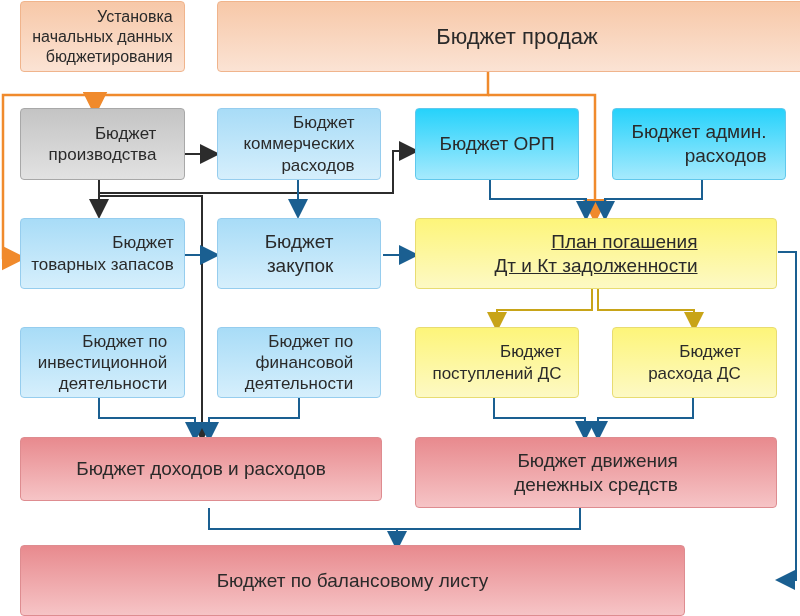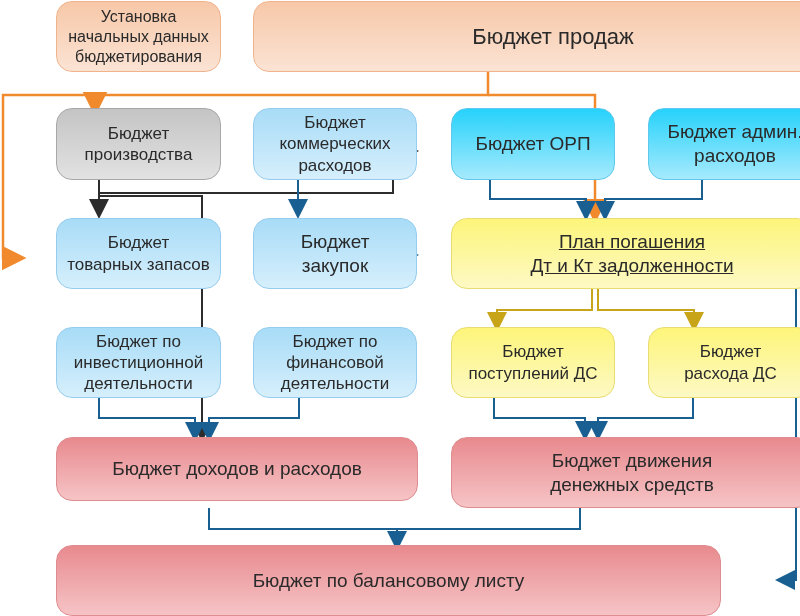--- a/index.html
+++ b/index.html
@@ -1,18 +1,18 @@
 <!DOCTYPE html>
 <html><head>
 <meta charset="utf-8">
 <style>
   html,body{margin:0;padding:0;background:#ffffff;}
   body{width:800px;height:616px;position:relative;overflow:hidden;font-family:"Liberation Sans",sans-serif;}
   #diagram{position:absolute;left:0;top:0;width:800px;height:616px;}
-  .box{position:absolute;box-sizing:border-box;border-radius:16px;display:flex;align-items:center;justify-content:center;text-align:center;color:#2a2a2a;line-height:1.25;white-space:pre-line;margin-left:36px;}
+  .box{position:absolute;box-sizing:border-box;border-radius:4px;display:flex;align-items:center;justify-content:center;text-align:right;color:#2a2a2a;line-height:1.25;white-space:pre-line;}
   .orange{background:linear-gradient(#f7c8a8,#fbe3d4);border:1px solid #f0b48c;}
   .gray{background:linear-gradient(#c4c4c4,#e2e2e2);border:1px solid #a8a8a8;}
   .lblue{background:linear-gradient(#a8dcf7,#d6effc);border:1px solid #96cdee;}
   .cyan{background:linear-gradient(#26d2fb,#a6eafd);border:1px solid #60c8ec;}
   .yellow{background:linear-gradient(#fdf57a,#fdf9c4);border:1px solid #e8dc72;}
   .red{background:linear-gradient(#e88a8e,#f6c4c6);border:1px solid #de8c90;}
   .f16{font-size:16px;}
   .f17{font-size:17px;}
   .f19{font-size:19px;}
   .f22{font-size:22px;}

